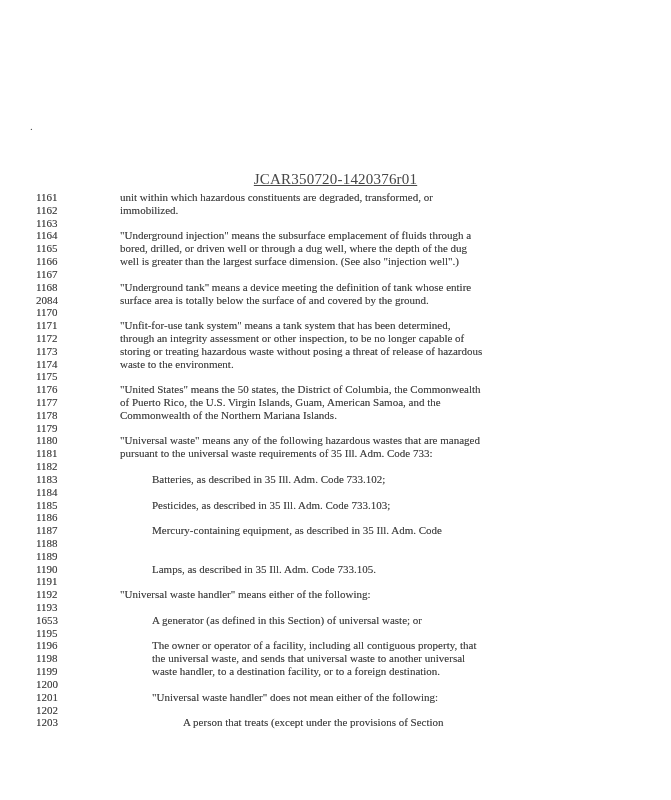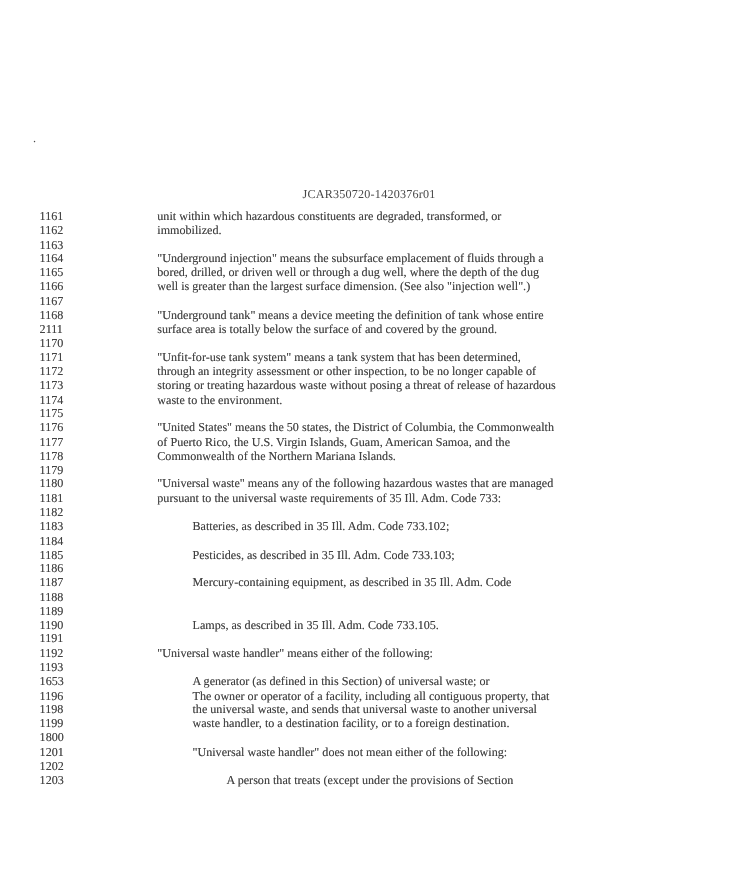--- a/index.html
+++ b/index.html
@@ -15,24 +15,25 @@
     height: 800px;
     background: #ffffff;
     overflow: hidden;
     color: #3f3f3f;
   }
   .doc-header {
     position: absolute;
     top: 171px;
     left: 50%;
     transform: translateX(-50%);
-    font-size: 11px;
+    font-size: 15px;
     letter-spacing: 0.2px;
     color: #474747;
     white-space: nowrap;
+    text-decoration: underline;
   }
   .stray-mark {
     position: absolute;
     top: 120px;
     left: 30px;
     font-size: 11px;
     color: #4a4a4a;
   }
   .lines {
     position: absolute;
@@ -50,21 +51,20 @@
     text-shadow: 0 0 0.4px rgba(70,70,70,0.55);
   }
   .line-num {
     flex: none;
     width: 84px;
     font-size: 11px;
   }
   .line-text {
     flex: 1;
     white-space: nowrap;
-    margin-left: 23px;
   }
   .line-text.indent-1 { padding-left: 32px; }
   .line-text.indent-2 { padding-left: 63px; font-family: Liberation Serif, serif; }
 </style>
 </head>
 <body>
 
 <div class="page">
   <span class="stray-mark">.</span>
   <div class="doc-header">JCAR350720-1420376r01</div>
@@ -95,21 +95,21 @@
       </div>
       <div class="line-row">
         <span class="line-num">1167</span>
         <span class="line-text indent-0"></span>
       </div>
       <div class="line-row">
         <span class="line-num">1168</span>
         <span class="line-text indent-0">"Underground tank" means a device meeting the definition of tank whose entire</span>
       </div>
       <div class="line-row">
-        <span class="line-num">2111</span>
+        <span class="line-num">2084</span>
         <span class="line-text indent-0">surface area is totally below the surface of and covered by the ground.</span>
       </div>
       <div class="line-row">
         <span class="line-num">1170</span>
         <span class="line-text indent-0"></span>
       </div>
       <div class="line-row">
         <span class="line-num">1171</span>
         <span class="line-text indent-0">"Unfit-for-use tank system" means a tank system that has been determined,</span>
       </div>
@@ -198,33 +198,37 @@
       </div>
       <div class="line-row">
         <span class="line-num">1193</span>
         <span class="line-text indent-0"></span>
       </div>
       <div class="line-row">
         <span class="line-num">1653</span>
         <span class="line-text indent-1">A generator (as defined in this Section) of universal waste; or</span>
       </div>
       <div class="line-row">
+        <span class="line-num">1195</span>
+        <span class="line-text indent-0"></span>
+      </div>
+      <div class="line-row">
         <span class="line-num">1196</span>
         <span class="line-text indent-1">The owner or operator of a facility, including all contiguous property, that</span>
       </div>
       <div class="line-row">
         <span class="line-num">1198</span>
         <span class="line-text indent-1">the universal waste, and sends that universal waste to another universal</span>
       </div>
       <div class="line-row">
         <span class="line-num">1199</span>
         <span class="line-text indent-1">waste handler, to a destination facility, or to a foreign destination.</span>
       </div>
       <div class="line-row">
-        <span class="line-num">1800</span>
+        <span class="line-num">1200</span>
         <span class="line-text indent-0"></span>
       </div>
       <div class="line-row">
         <span class="line-num">1201</span>
         <span class="line-text indent-1">"Universal waste handler" does not mean either of the following:</span>
       </div>
       <div class="line-row">
         <span class="line-num">1202</span>
         <span class="line-text indent-0"></span>
       </div>

